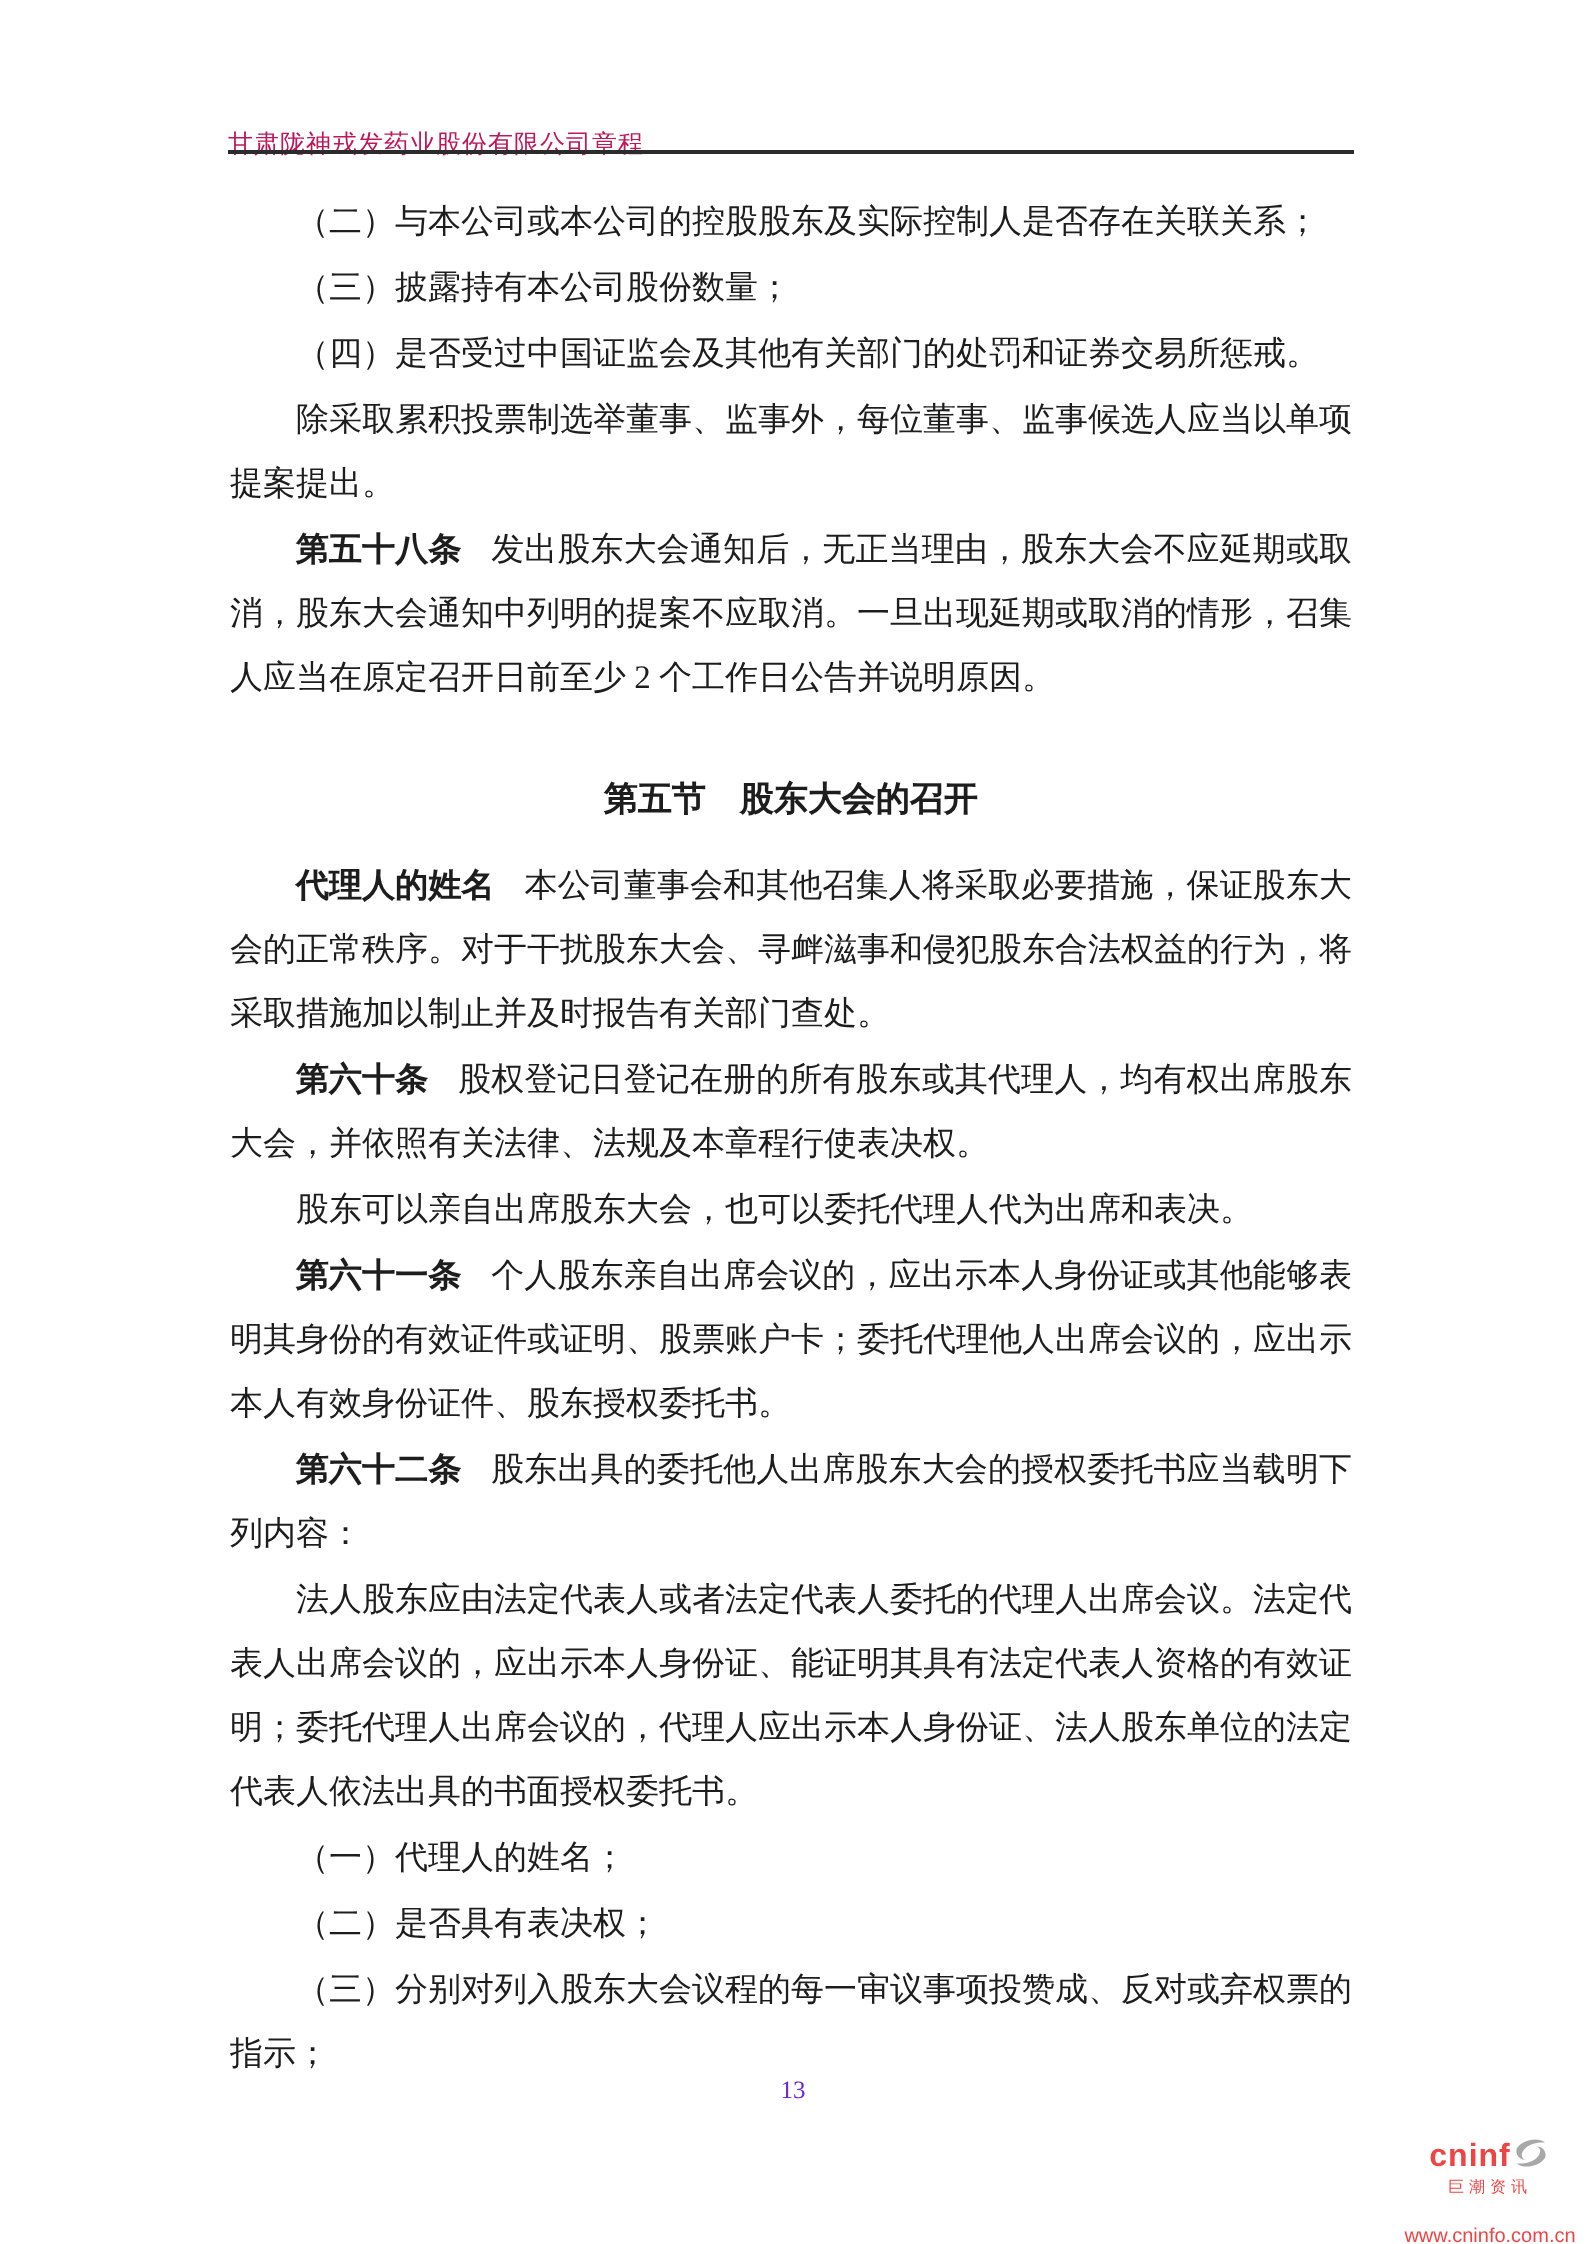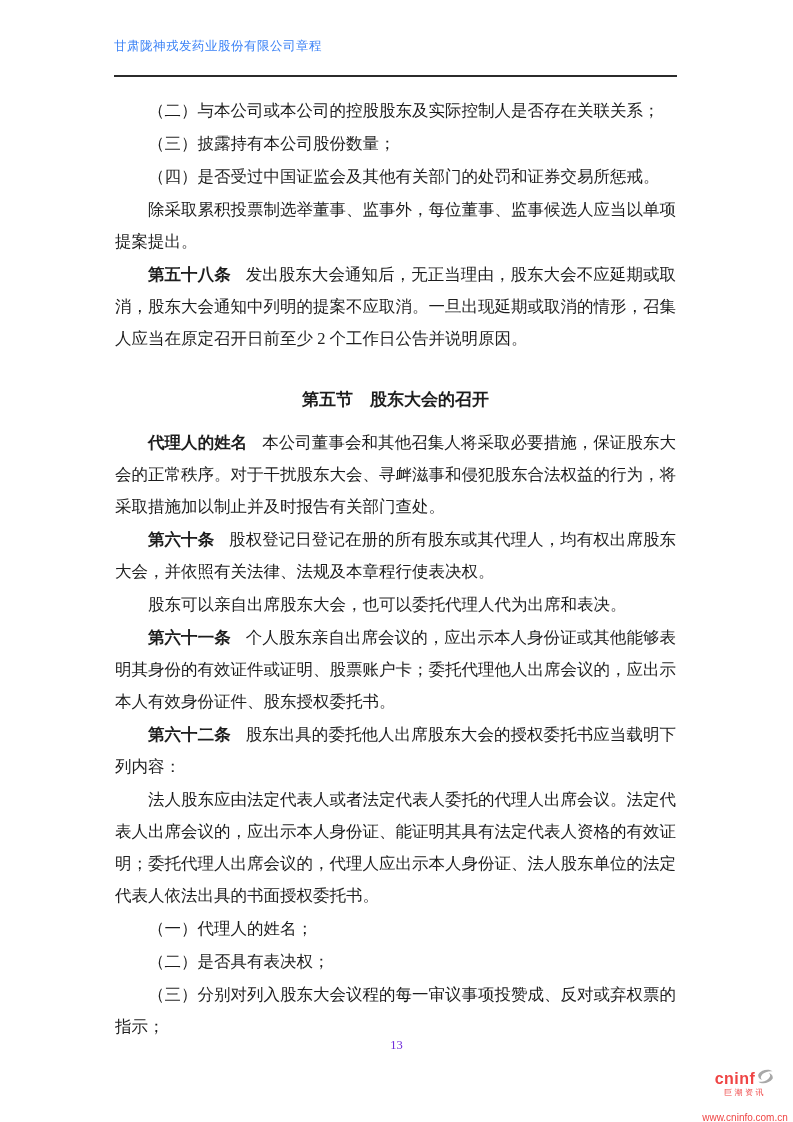--- a/index.html
+++ b/index.html
@@ -12,24 +12,24 @@
     width: 793px;
     height: 1122px;
     background: #ffffff;
     font-family: "Liberation Serif", "DejaVu Serif", serif;
     color: #1d1d1d;
     overflow: hidden;
   }
   .header-title {
     position: absolute;
     left: 114px;
-    top: 38px;
+    top: 64px;
     font-size: 12.5px;
     letter-spacing: 0.5px;
-    color: #3b82f6;
+    color: #be185d;
     white-space: nowrap;
   }
   .header-rule {
     position: absolute;
     left: 114px;
     top: 75px;
     width: 563px;
     height: 2px;
     background: #2b2b2b;
   }

